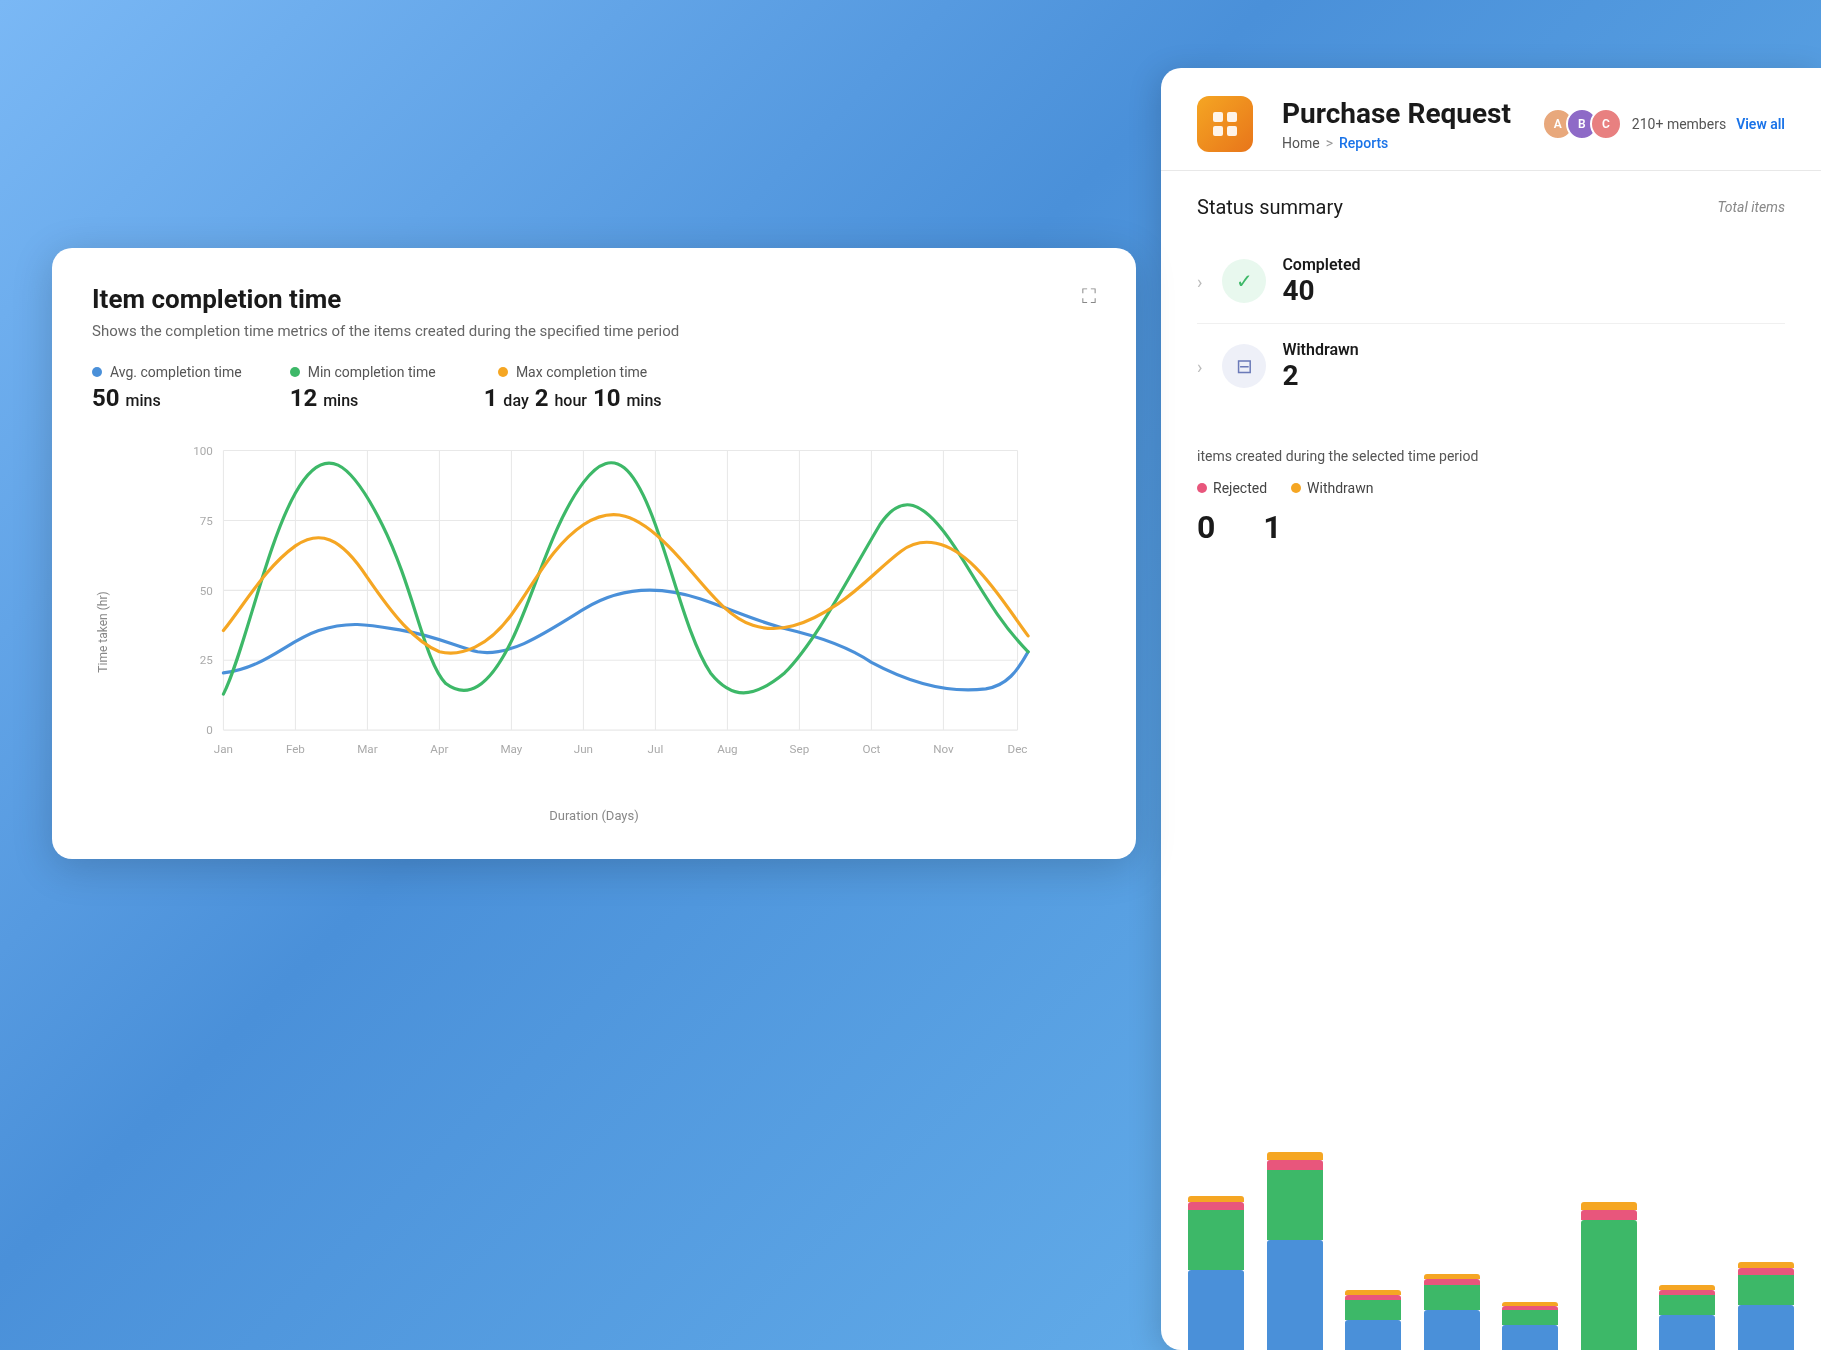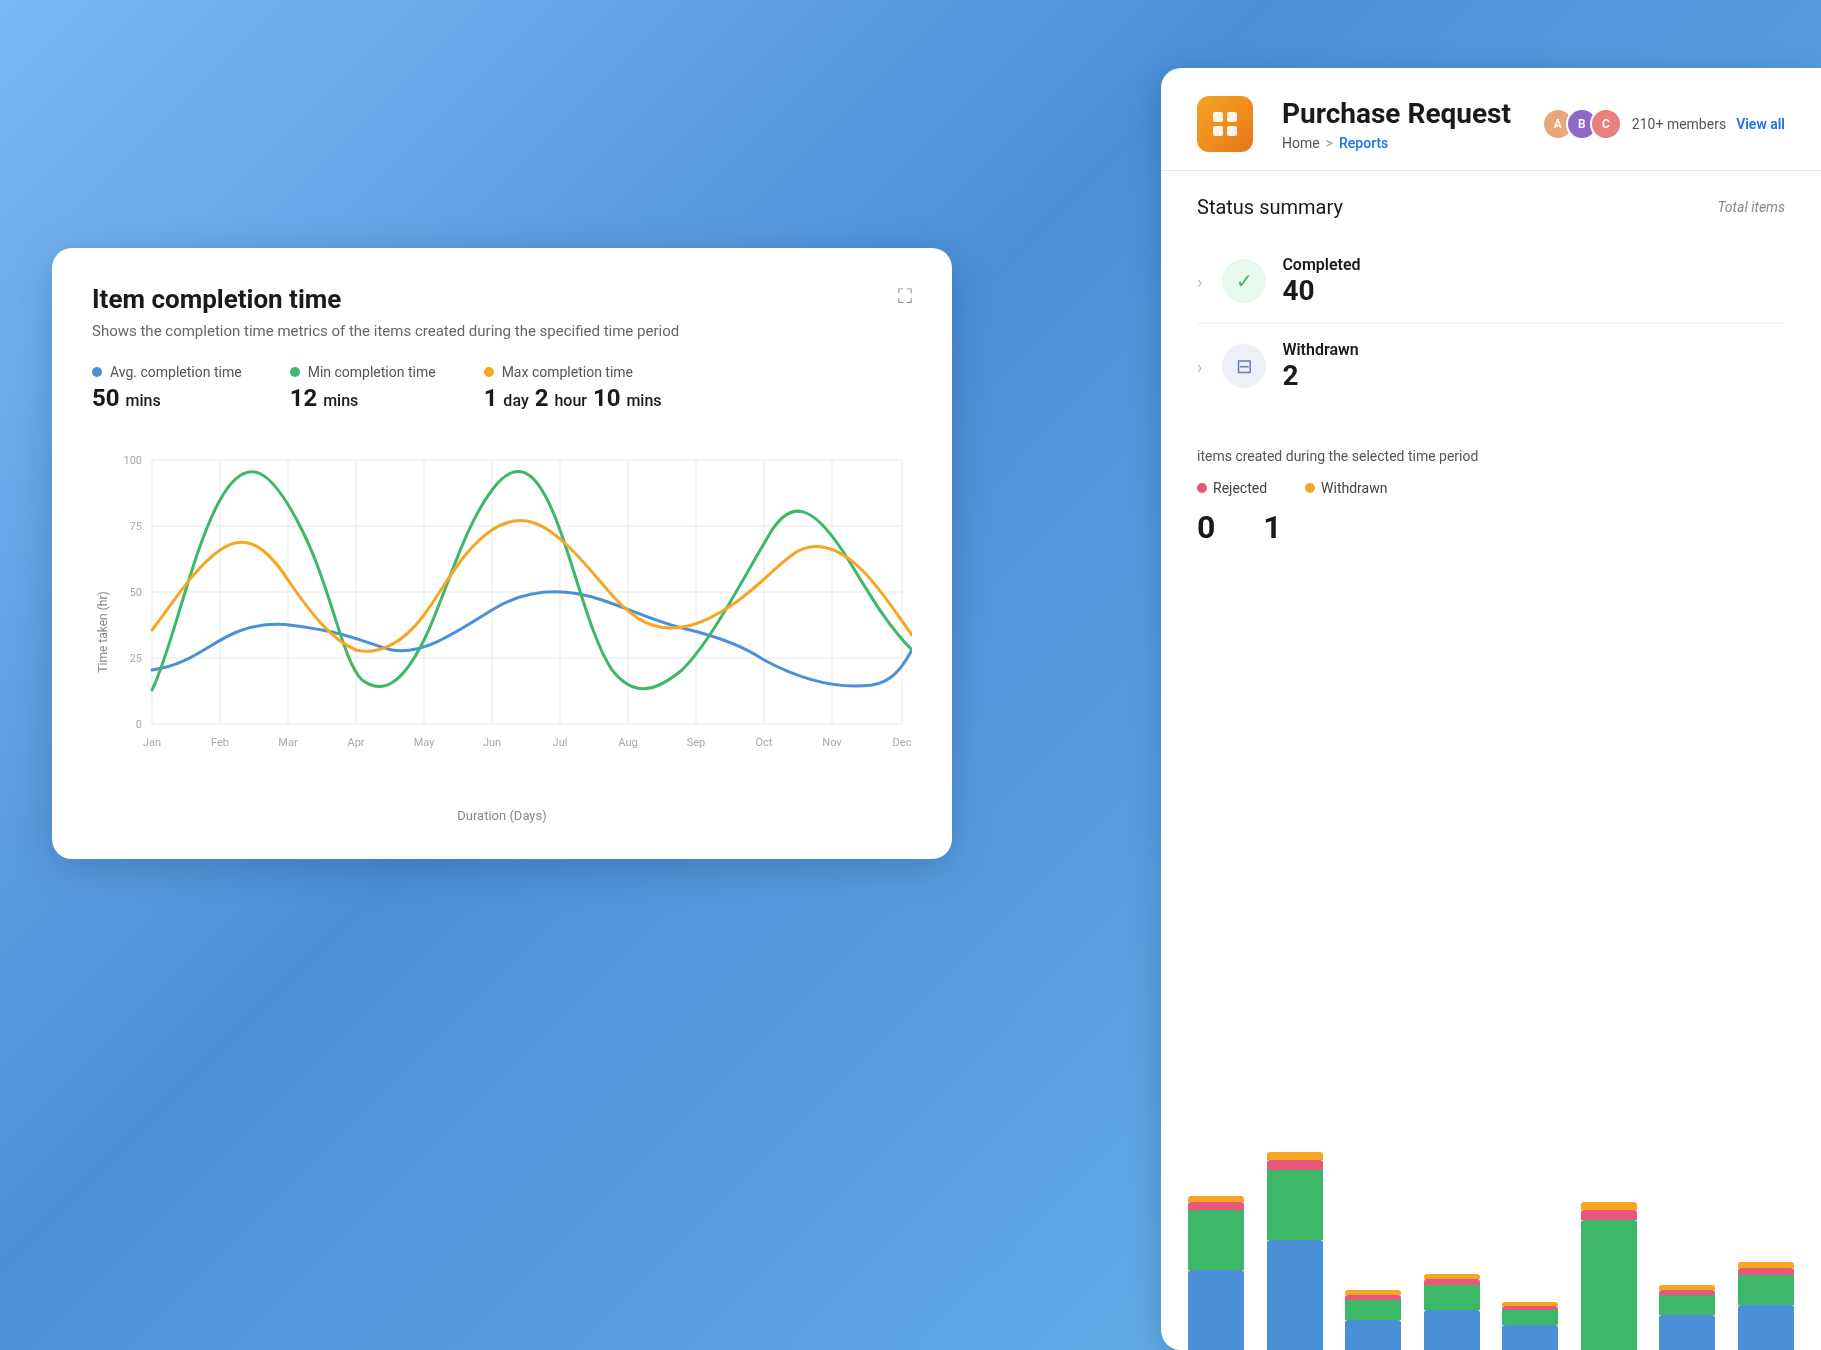--- a/index.html
+++ b/index.html
@@ -204,21 +204,21 @@
     }
 
     .items-created-desc {
       font-size: 14px;
       color: #555;
       margin-bottom: 16px;
     }
 
     .legend-row {
       display: flex;
-      gap: 38px;
+      gap: 24px;
       margin-bottom: 12px;
     }
 
     .legend-item {
       display: flex;
       align-items: center;
       gap: 6px;
       font-size: 14px;
       color: #444;
     }
@@ -276,21 +276,21 @@
     .bar-segment {
       width: 80%;
       border-radius: 2px 2px 0 0;
     }
 
     
     .main-card {
       position: absolute;
       top: 248px;
       left: 52px;
-      width: 900px;
+      width: 1084px;
       background: #ffffff;
       border-radius: 20px;
       box-shadow: 0 8px 40px rgba(0,0,0,0.18);
       padding: 36px 40px 36px 40px;
     }
 
     .card-header {
       display: flex;
       justify-content: space-between;
       align-items: flex-start;
@@ -325,20 +325,21 @@
     .metric-item {
       display: flex;
       flex-direction: column;
     }
 
     .metric-legend {
       display: flex;
       align-items: center;
       gap: 8px;
       margin-bottom: 4px;
+      justify-content: center;
     }
 
     .metric-dot {
       width: 10px;
       height: 10px;
       border-radius: 50%;
     }
 
     .metric-dot.blue { background: #4a90d9; }
     .metric-dot.green { background: #3db868; }

